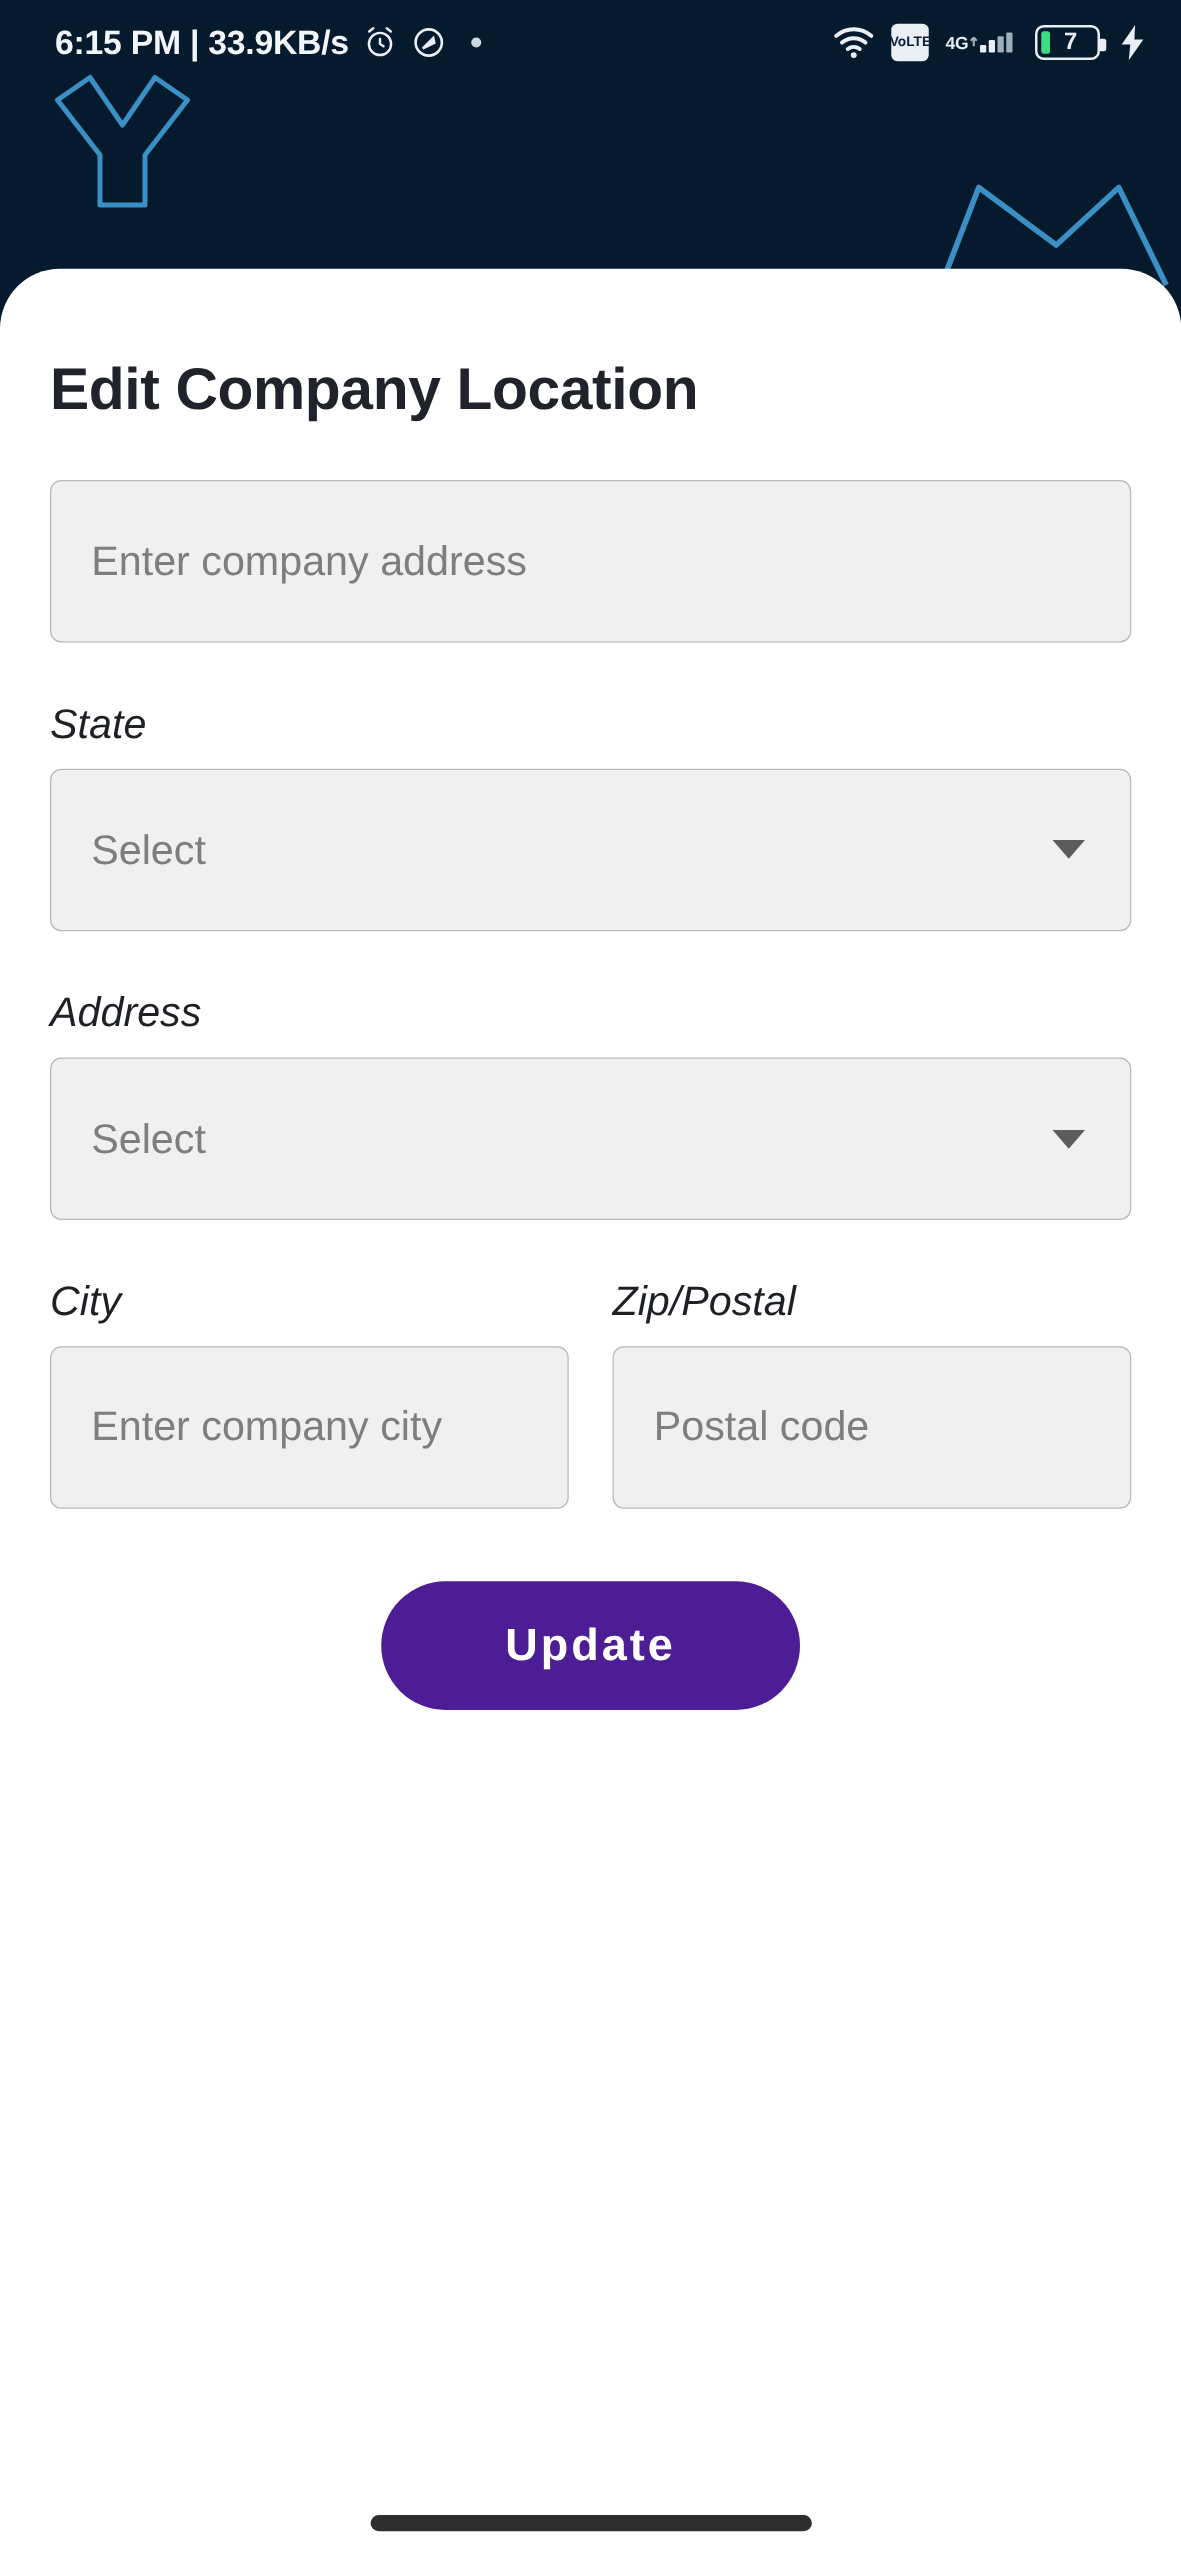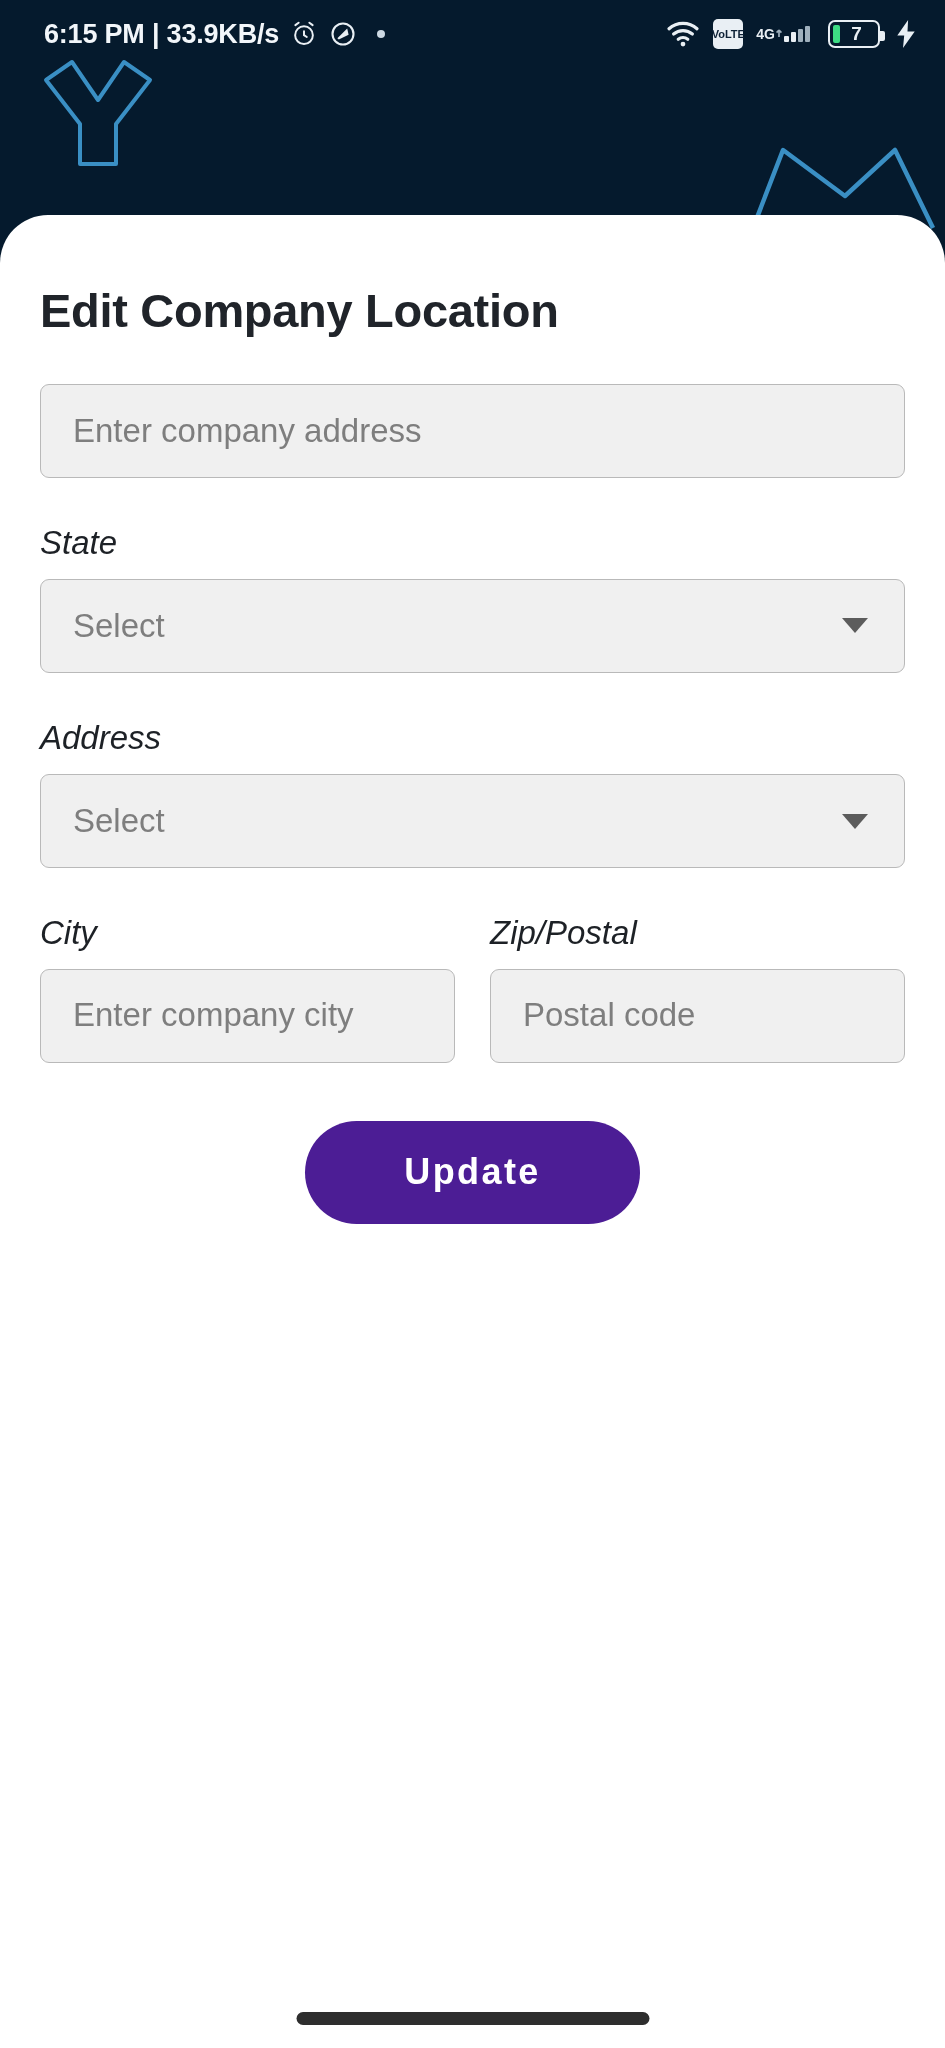--- a/index.html
+++ b/index.html
@@ -109,21 +109,21 @@
   .field-group { margin-top:47px; }
   .field-label {
     font-style:italic;
     font-size:33px;
     color:#1d2126;
     margin-bottom:18px;
     line-height:1.1;
   }
   .input-box {
     width:100%;
-    height:94px;
+    height:130px;
     background:#f0f0f0;
     border:1.5px solid #b9b9b9;
     border-radius:9px;
     display:flex;
     align-items:center;
     padding:0 32px;
   }
   .input-text {
     font-size:33px;
     color:#7e7e7e;

